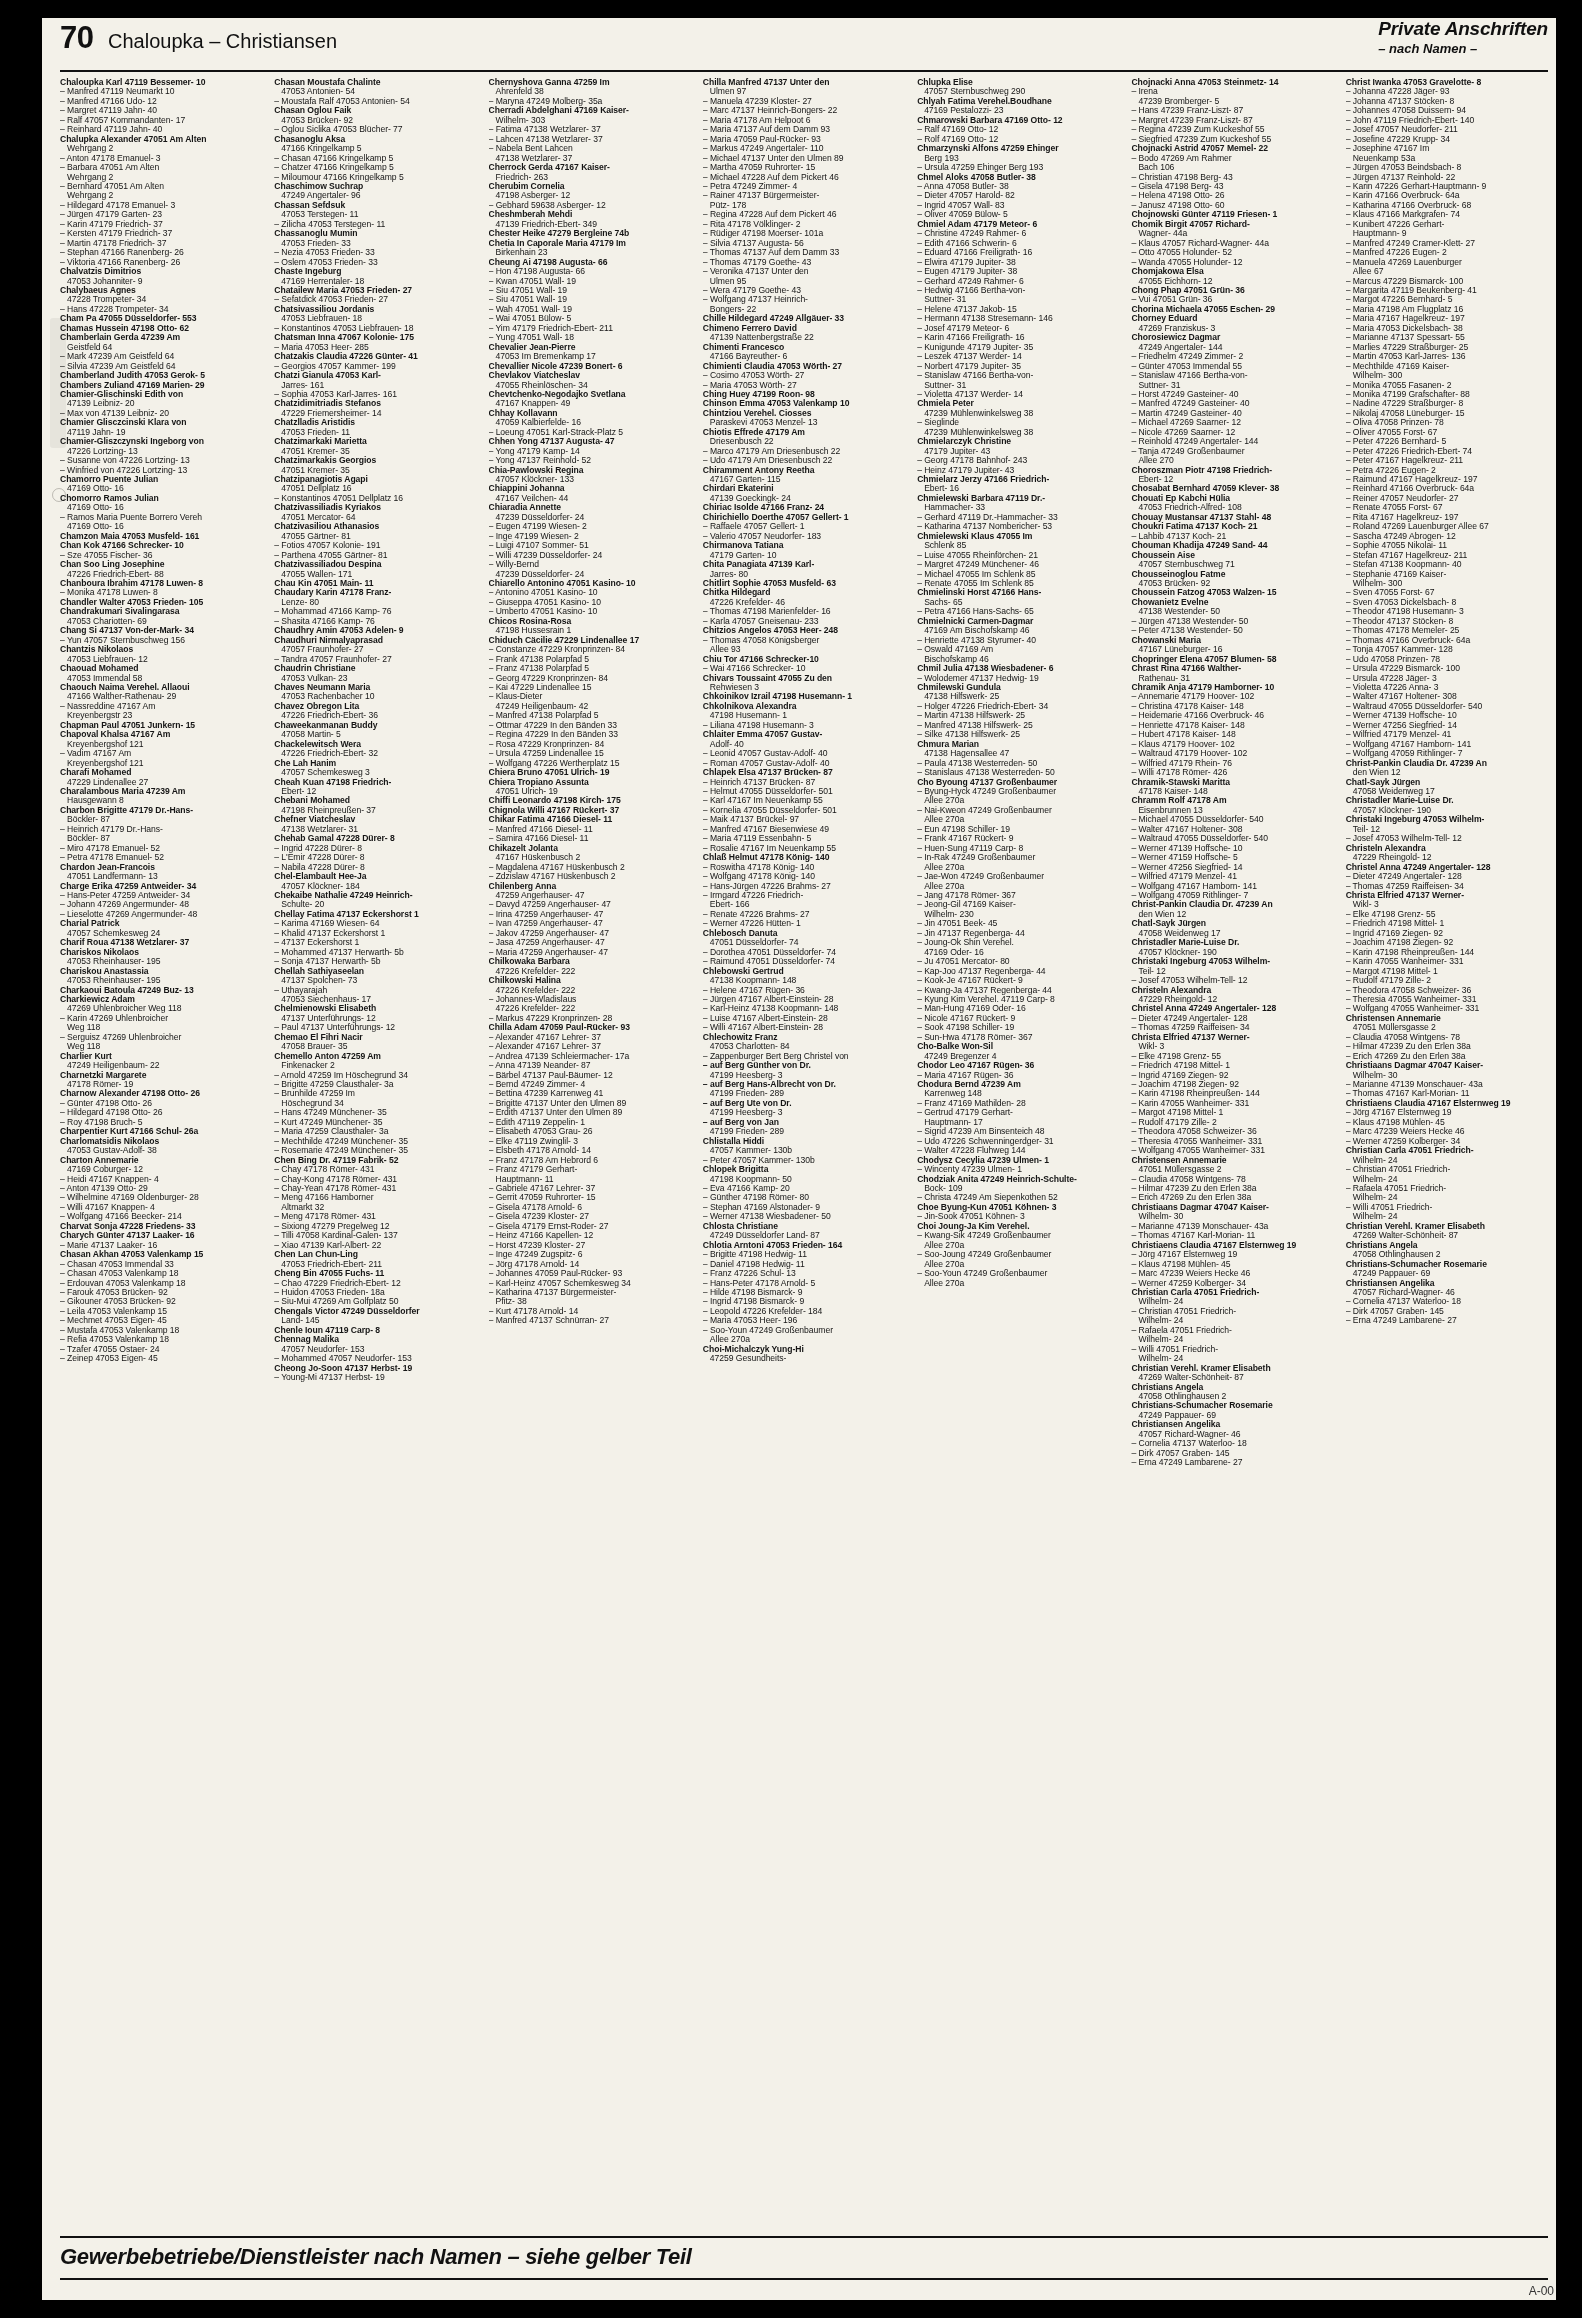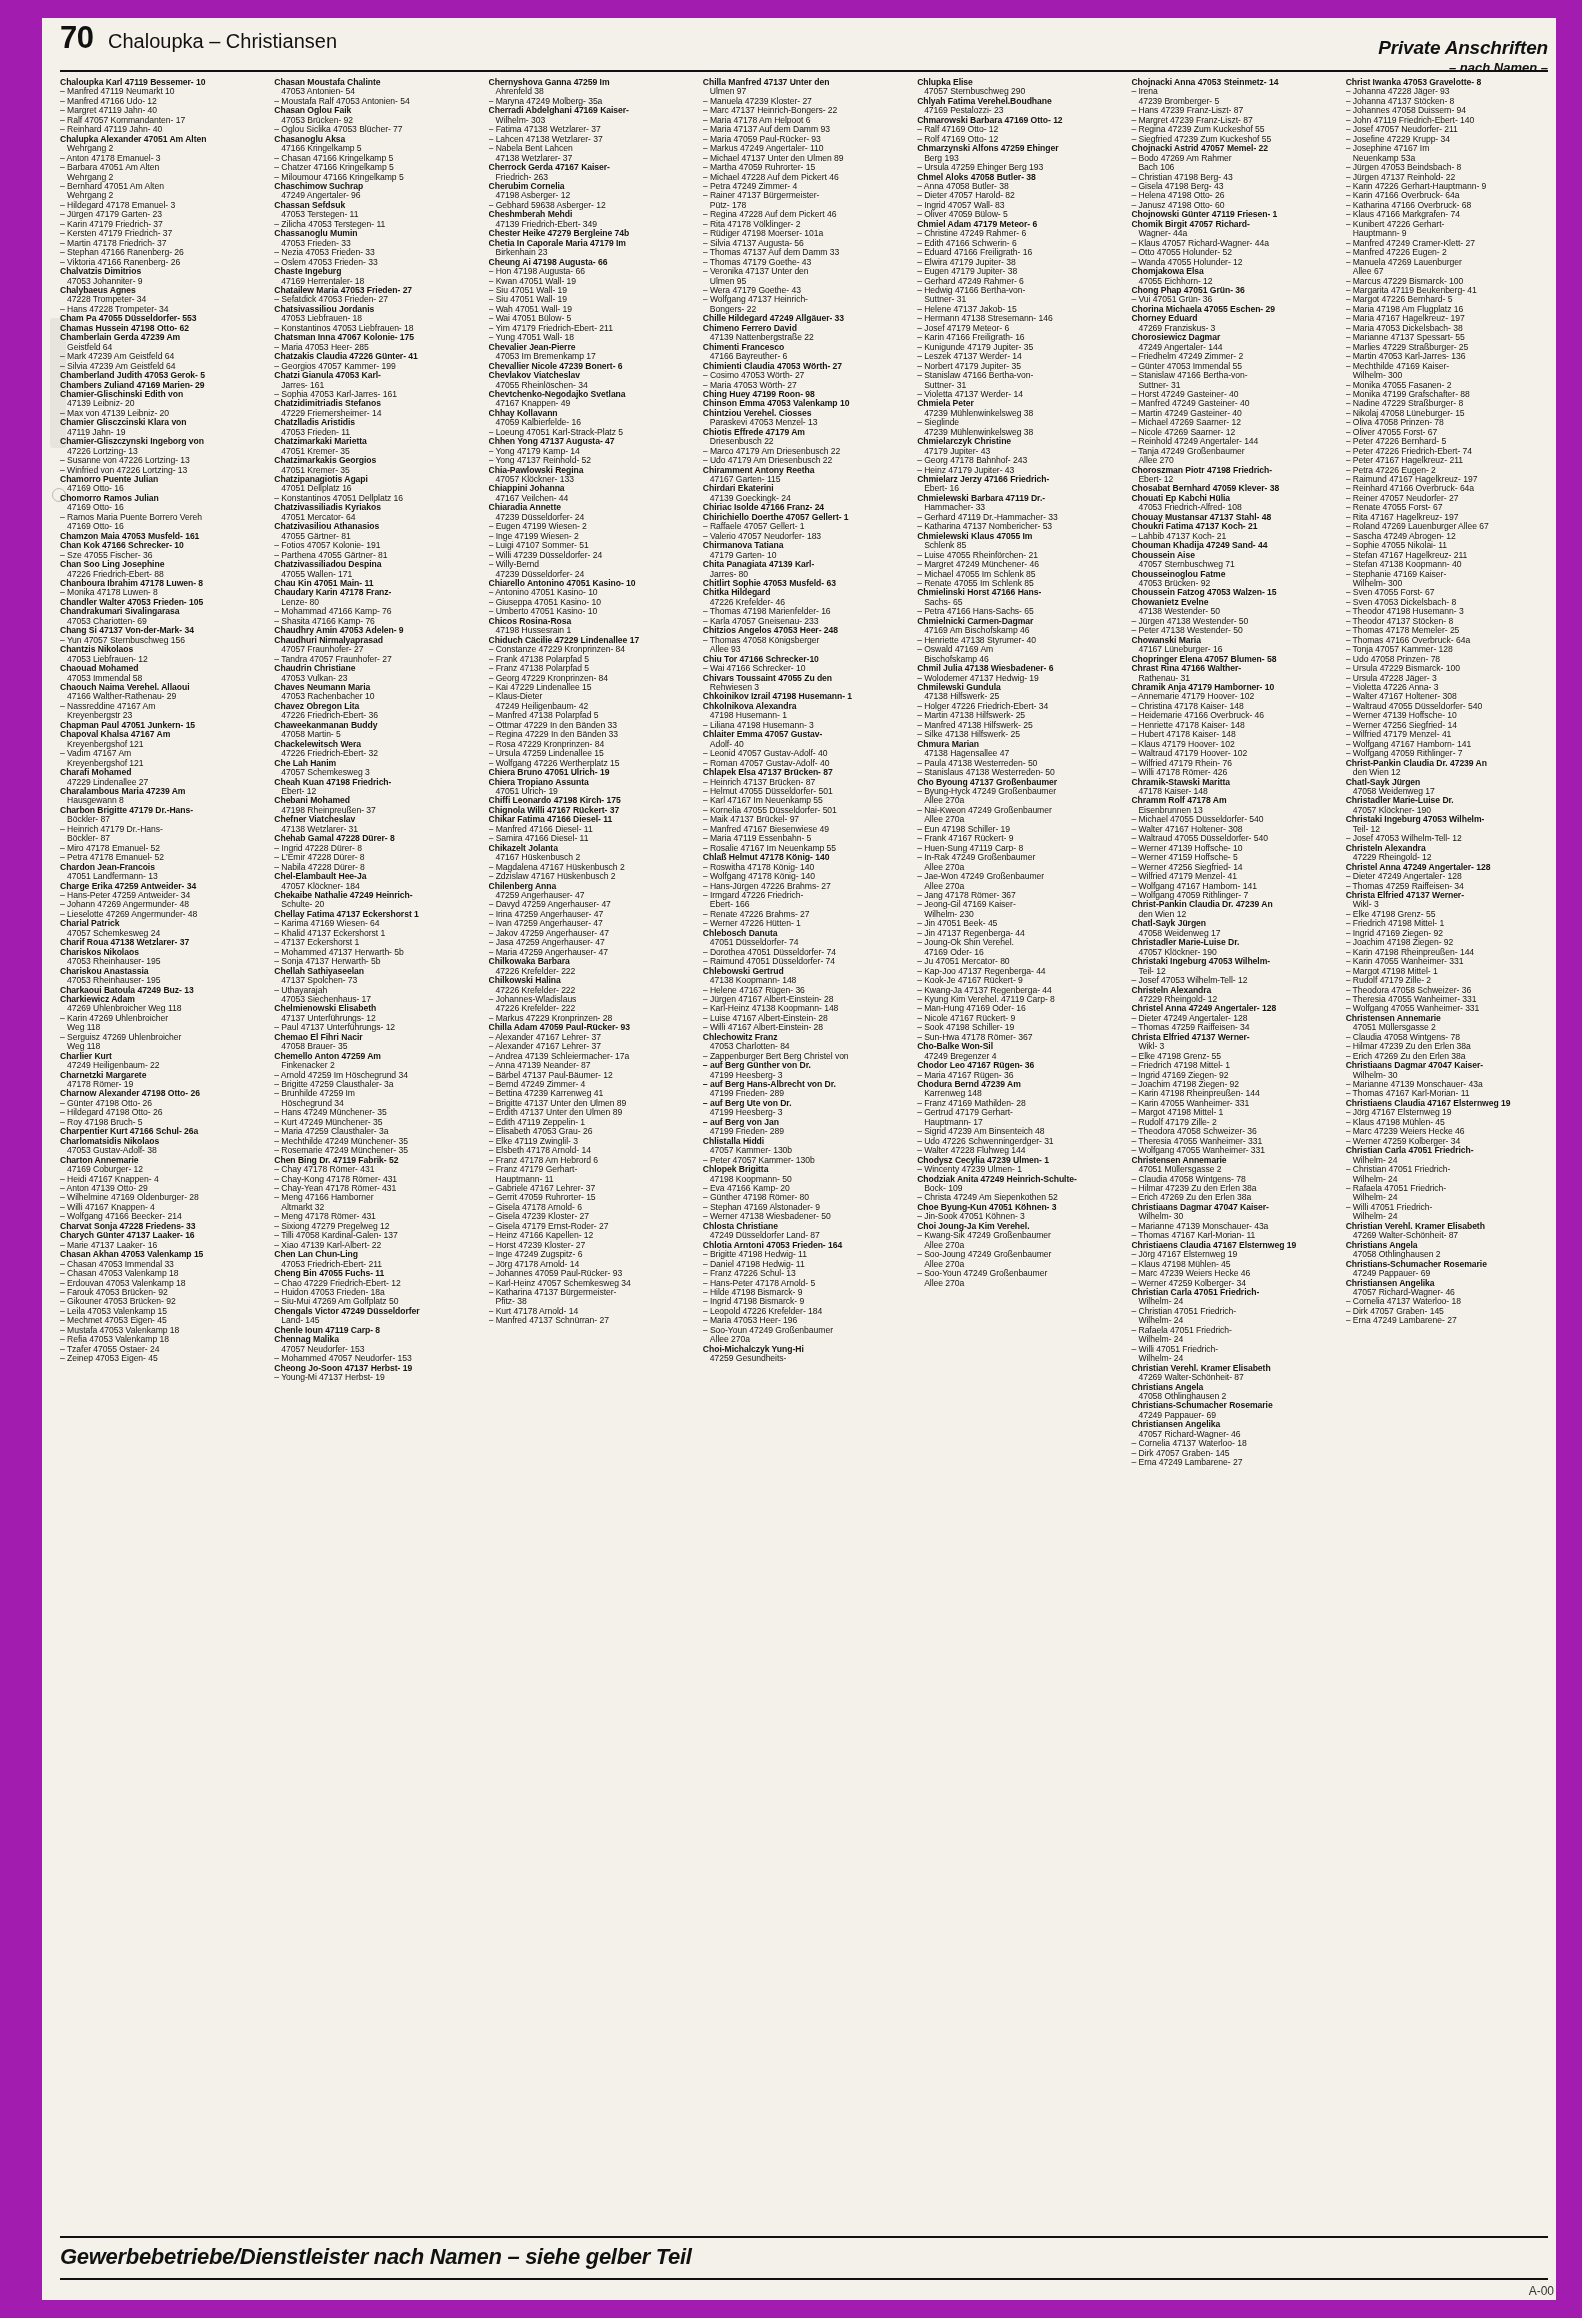--- a/index.html
+++ b/index.html
@@ -1,20 +1,20 @@
 <!DOCTYPE html>
 <html><head>
 <meta charset="utf-8">
 <style>
   html,body{margin:0;padding:0;background:#b8b4ac;}
   body{font-family:"Liberation Sans", sans-serif;}
   .page{
     position:relative;
     width:1582px;height:2318px;
-    background:#a21caf;
+    background:#000000;
     box-sizing:border-box;
     overflow:hidden;
   }
   .paper{
     position:absolute;
     left:42px;top:18px;right:26px;bottom:18px;
     background:#f3f1e9;
   }
   
   .hdr{
@@ -23,21 +23,21 @@
   .pagenum{
     position:absolute;left:18px;top:2px;
     font-size:31px;font-weight:bold;color:#111;
     letter-spacing:-0.5px;
   }
   .hdr-range{
     position:absolute;left:66px;top:12px;
     font-size:20px;font-weight:normal;color:#111;
   }
   .hdr-right{
-    position:absolute;right:8px;top:0px;text-align:right;margin-top:19px;
+    position:absolute;right:8px;top:0px;text-align:left;
   }
   .hdr-right .l1{font-size:19px;font-weight:bold;font-style:italic;color:#111;letter-spacing:-0.2px;}
   .hdr-right .l2{font-size:13px;font-weight:bold;font-style:italic;color:#111;margin-top:1px;}
   .rule{
     position:absolute;left:18px;right:8px;top:52px;height:2px;background:#111;
   }
   
   .cols{
     position:absolute;left:18px;right:8px;top:60px;bottom:72px;
     display:flex;

